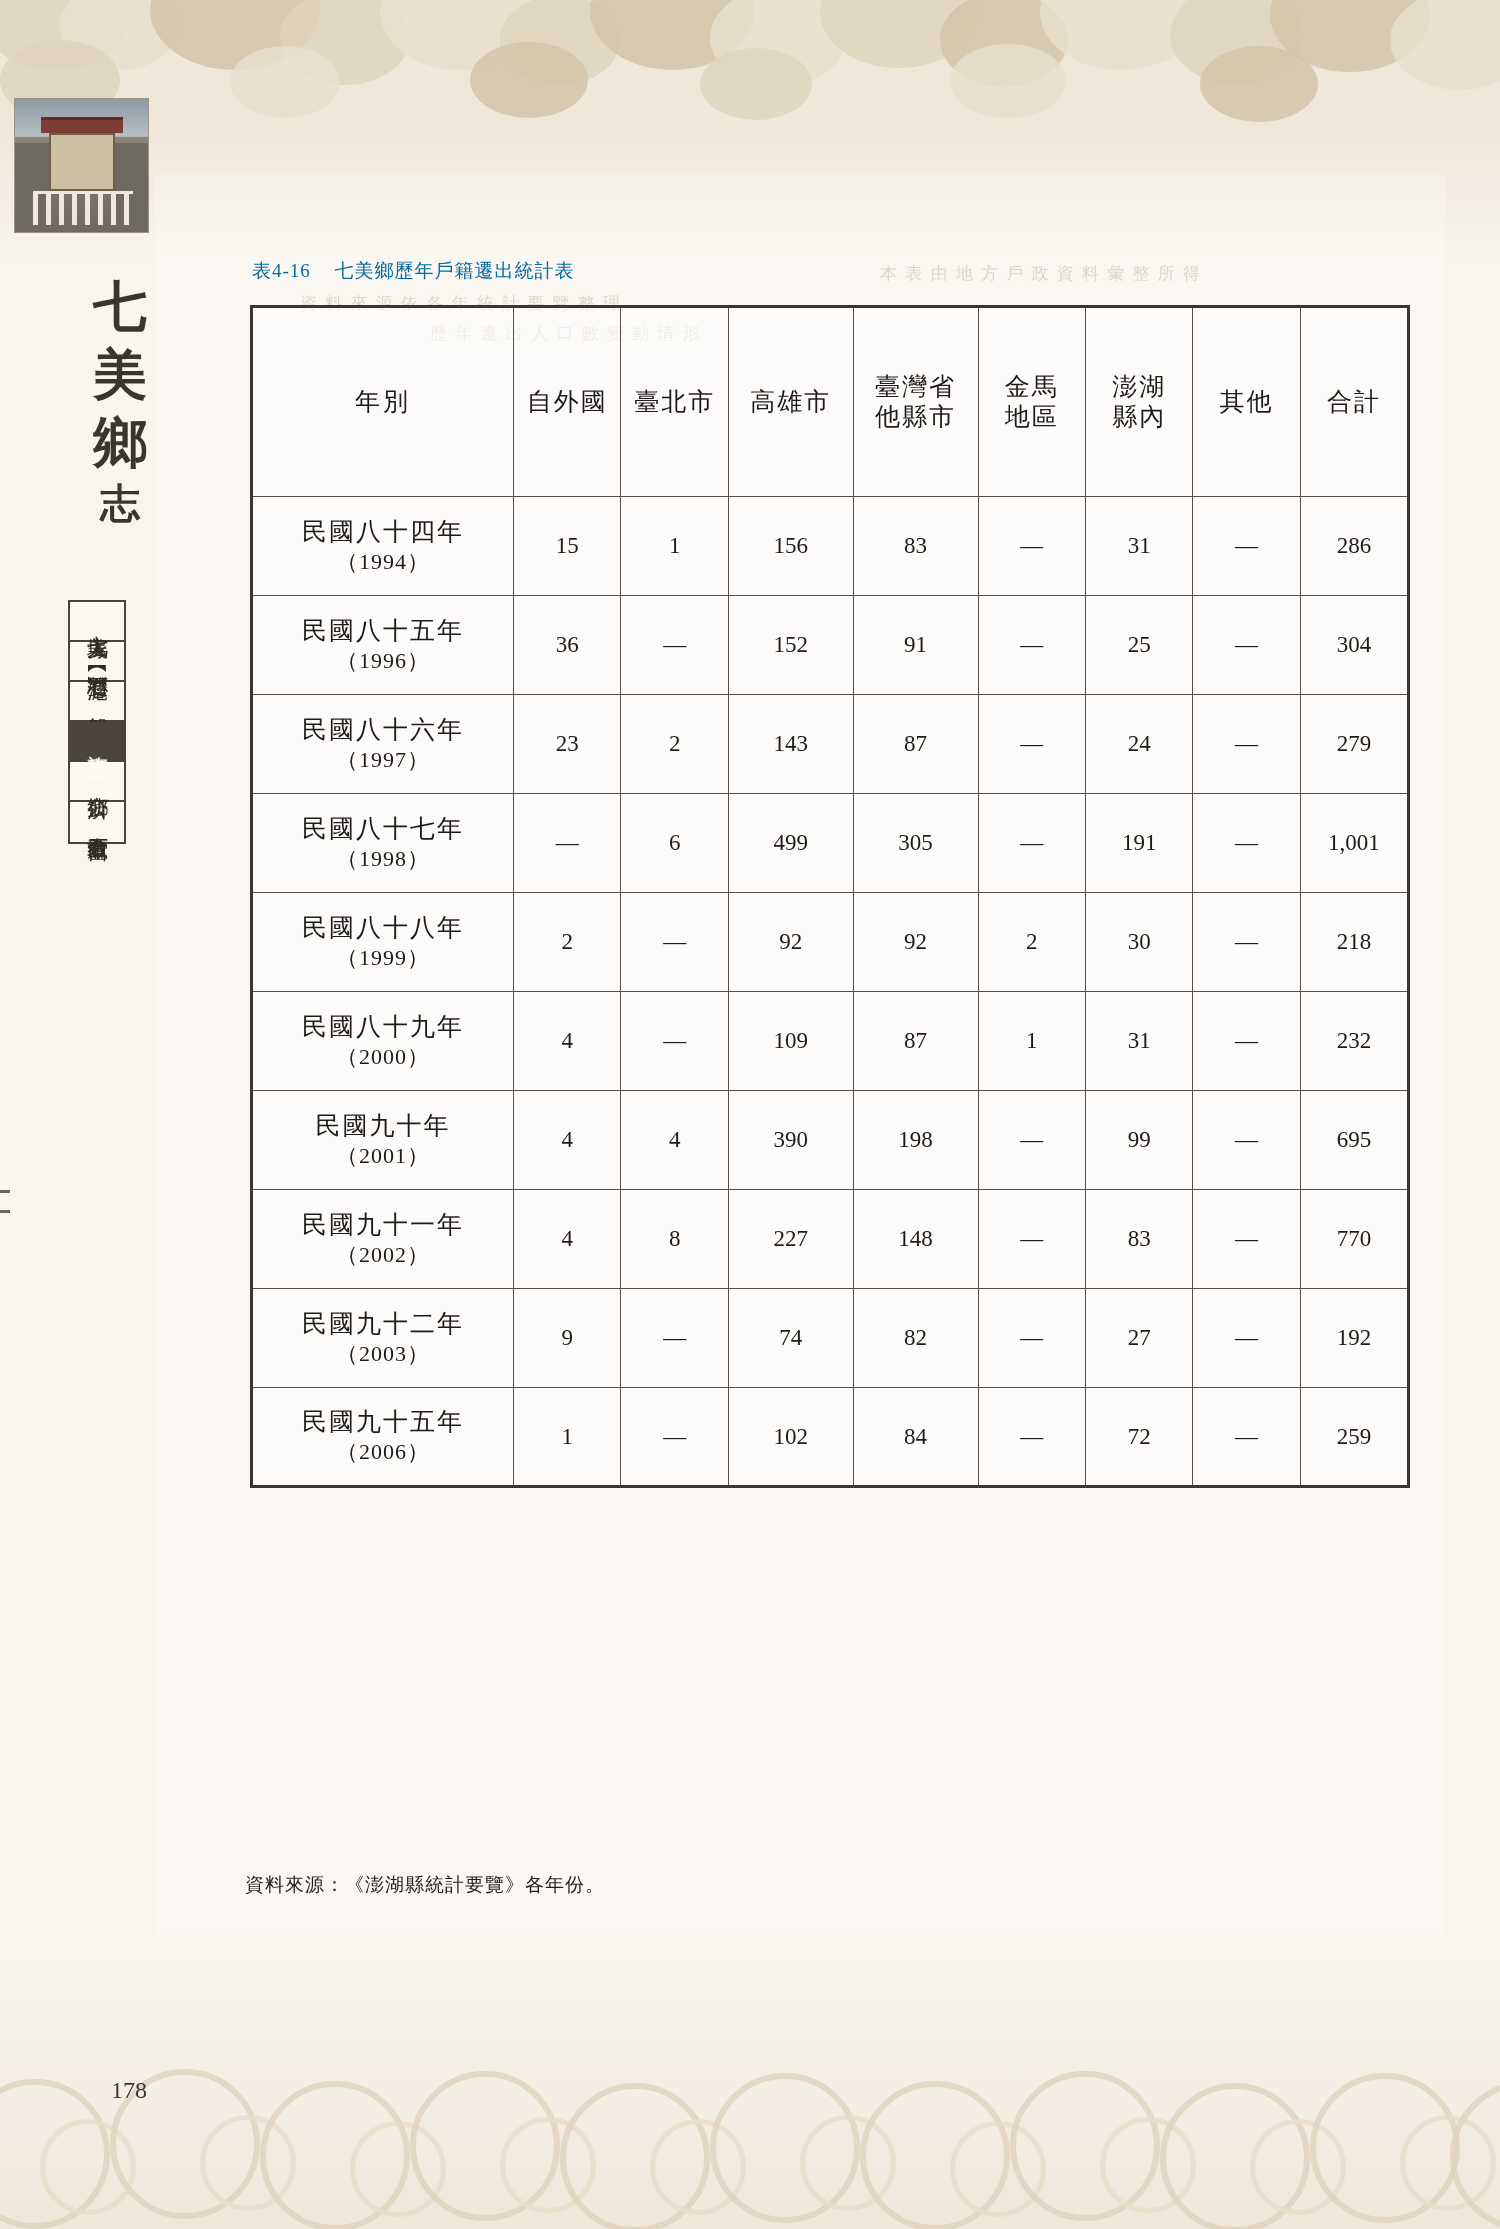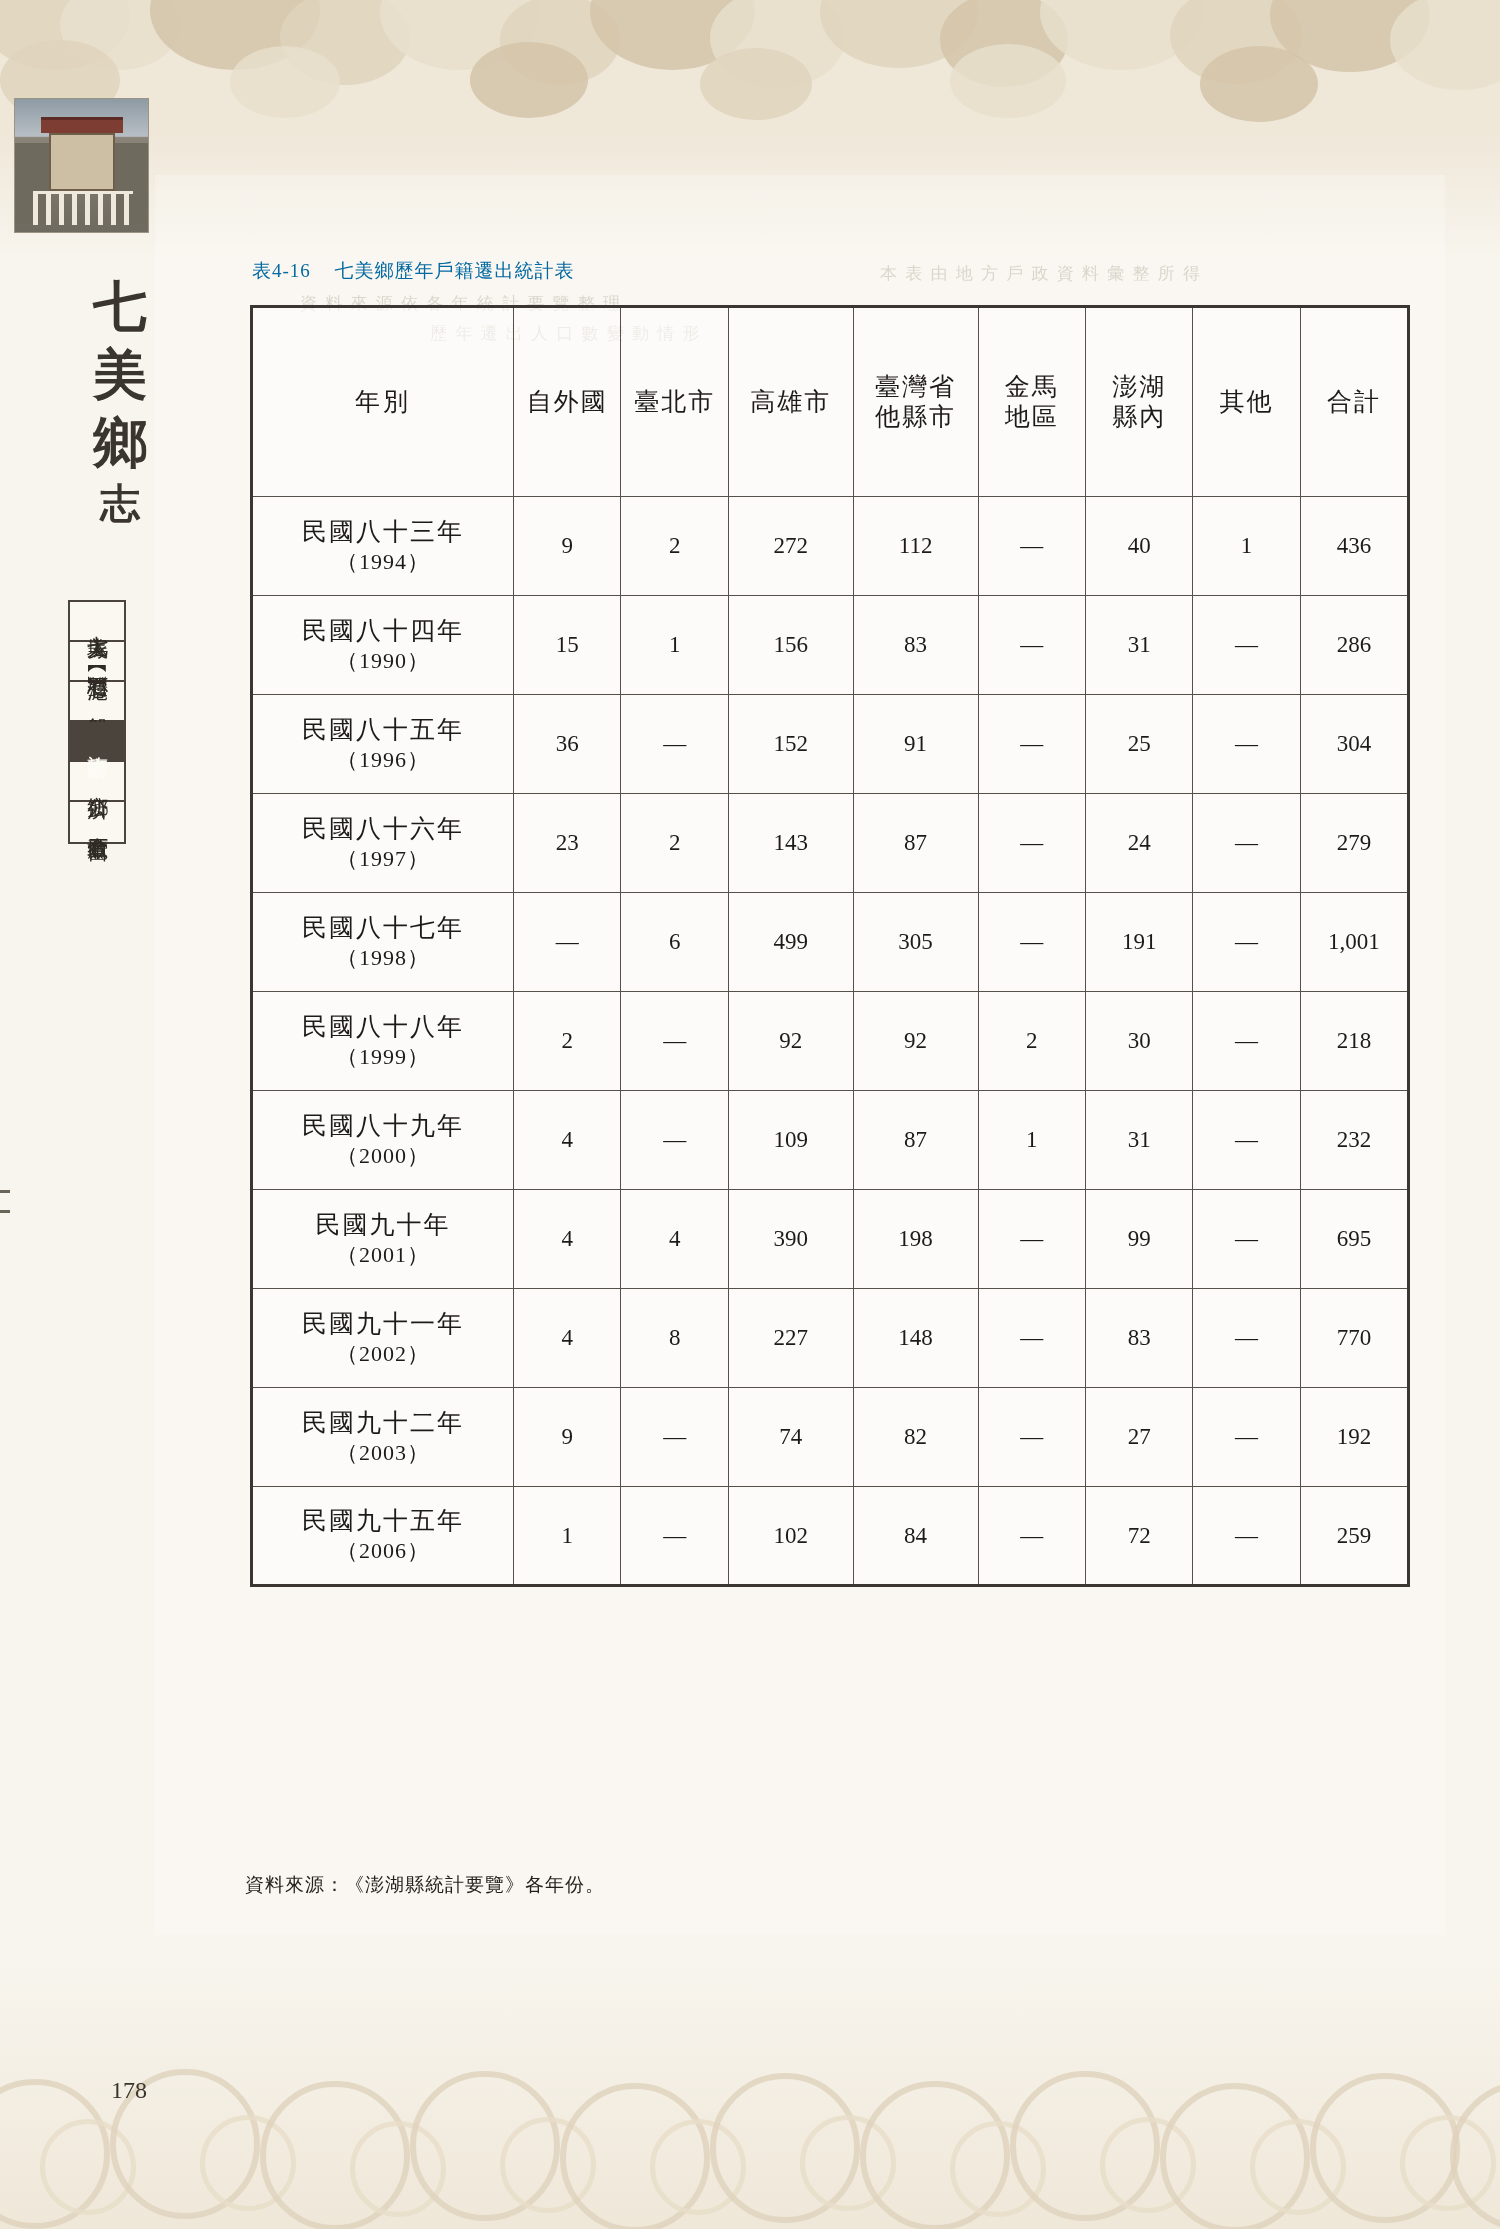--- a/index.html
+++ b/index.html
@@ -320,39 +320,25 @@
       <th class="col">
         <div>澎湖</div>
         <div>縣內</div>
       </th>
       <th class="col">其他</th>
       <th class="col">合計</th>
     </tr>
   </thead>
   <tbody>
 
-    <tr>
-      <td class="year">
-        <div>民國八十三年</div>
+
+    <tr>
+      <td class="year">
+        <div>民國八十四年</div>
         <div class="ad">（1994）</div>
-      </td>
-      <td>9</td>
-      <td>2</td>
-      <td>272</td>
-      <td>112</td>
-      <td>—</td>
-      <td>40</td>
-      <td>1</td>
-      <td>436</td>
-    </tr>
-
-    <tr>
-      <td class="year">
-        <div>民國八十四年</div>
-        <div class="ad">（1990）</div>
       </td>
       <td>15</td>
       <td>1</td>
       <td>156</td>
       <td>83</td>
       <td>—</td>
       <td>31</td>
       <td>—</td>
       <td>286</td>
     </tr>

